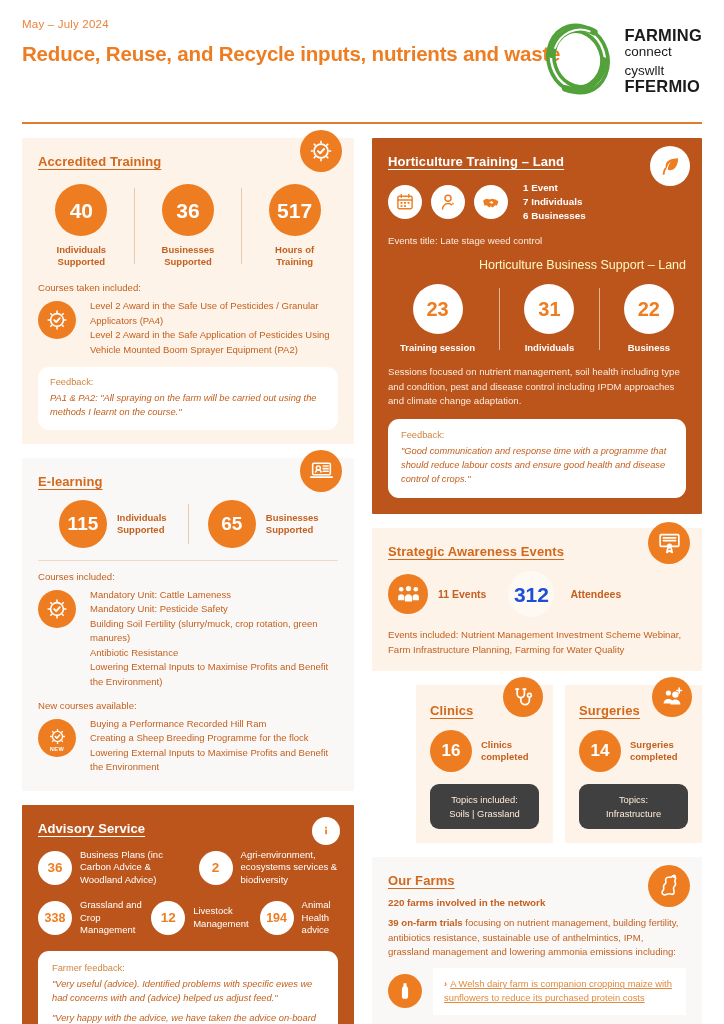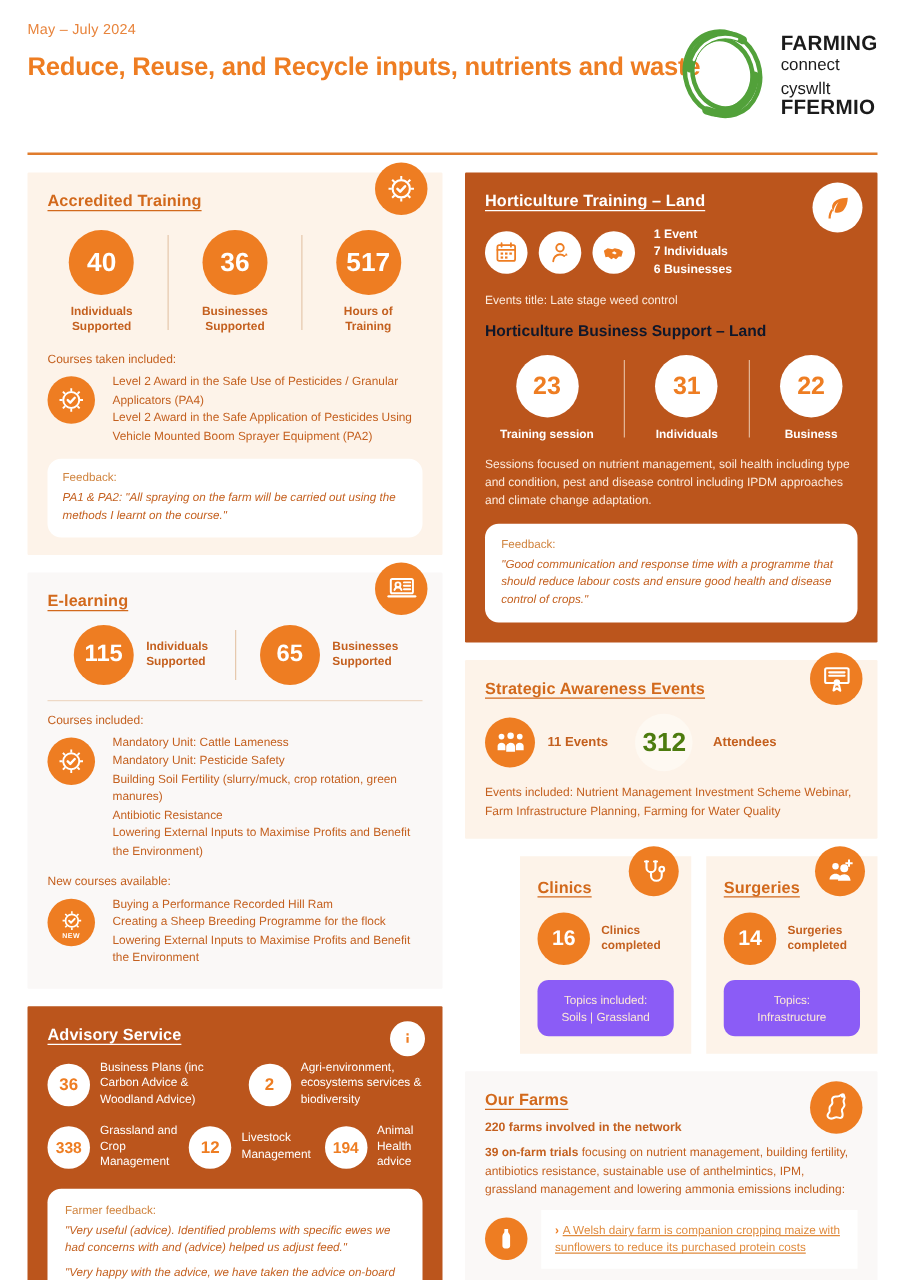--- a/index.html
+++ b/index.html
@@ -52,21 +52,21 @@
   .panel.dark  { background: #BB551C; }
   .panel.pad   { padding: 14px 16px 16px 16px; }
 
   
   .sec-h {
     font-size: 13px; font-weight: bold; color: #D2691C;
     text-decoration: underline; text-underline-offset: 3px;
     display: inline-block; letter-spacing: .1px;
   }
   .sec-h.onDark { color: #ffffff; }
-  .sub-h { font-size: 12.5px; font-weight: bold; color: #0f172a; margin-top: 2px; }
+  .sub-h { font-size: 12.5px; font-weight: normal; color: #fef9c3; margin-top: 2px; text-align: right; }
 
   
   .badge {
     position: absolute; border-radius: 50%;
     display: flex; align-items: center; justify-content: center;
   }
   .badge.orange { background: #EE7D22; }
   .badge.white  { background: #ffffff; }
 
   
@@ -105,21 +105,21 @@
   .hr-thin { height: 1px; background: #EED9C6; margin: 12px 0 10px 0; }
 
   
   .adv-item { display: flex; align-items: center; gap: 8px; }
   .adv-lbl { font-size: 9.5px; color: #ffffff; line-height: 1.34; font-weight: normal; }
 
   
   .two-up { display: flex; gap: 12px; }
   .halfpanel { flex: 1; background: #FDF3E9; position: relative; padding: 16px 14px 14px 14px; }
   .topicbox {
-    background: #8b5cf6; color: #FDE9D8; border-radius: 9px;
+    background: #404040; color: #FDE9D8; border-radius: 9px;
     text-align: center; padding: 9px 8px; font-size: 9.4px; line-height: 1.45; margin-top: 12px;
   }
 
   
   .farm-link-row { display: flex; align-items: center; gap: 11px; margin-top: 9px; }
   .farm-link {
     background: #ffffff; padding: 9px 11px; flex: 1;
     font-size: 9.4px; color: #E08B3E; line-height: 1.5;
   }
   .farm-link a { color: #E08B3E; text-decoration: underline; }
@@ -413,21 +413,21 @@
       <div style="display:flex;align-items:center;gap:10px;margin-top:11px;">
         <div class="badge orange" style="position:relative;width:40px;height:40px;flex:none;">
           <svg width="25" height="25" viewBox="0 0 24 24" fill="#ffffff">
             <circle cx="5" cy="7" r="2.2"></circle>
               <circle cx="12" cy="6.3" r="2.5"></circle>
               <circle cx="19" cy="7" r="2.2"></circle>
             <path d="M2 17.5v-3.2c0-1.5 1.3-2.6 3-2.6s3 1.1 3 2.6v3.2zM8.6 18.6v-3.8c0-1.7 1.5-3 3.4-3s3.4 1.3 3.4 3v3.8zM16 17.5v-3.2c0-1.5 1.3-2.6 3-2.6s3 1.1 3 2.6v3.2z"></path>
           </svg>
         </div>
         <div style="font-size:10.5px;font-weight:bold;color:#C4601F;">11 Events</div>
-        <div class="stat-circle" style="width:46px;height:46px;font-size:21px;color:#4d7c0f;background:#FEF9F2;margin-left:12px;">312</div>
+        <div class="stat-circle" style="width:46px;height:46px;font-size:21px;color:#1d4ed8;background:#FEF9F2;margin-left:12px;">312</div>
         <div style="font-size:10.5px;font-weight:bold;color:#C4601F;margin-left:6px;">Attendees</div>
       </div>
 
       <div class="body-txt" style="margin-top:11px;">Events included: Nutrient Management Investment Scheme Webinar, Farm Infrastructure Planning, Farming for Water Quality</div>
     </div>
 
     <div class="two-up" style="margin-top:14px;padding-left:44px;">
       <div class="halfpanel">
         <div class="badge orange" style="width:40px;height:40px;right:10px;top:-8px;">
           <svg width="24" height="24" viewBox="0 0 24 24" fill="none" stroke="#ffffff" stroke-width="1.7" stroke-linecap="round">

